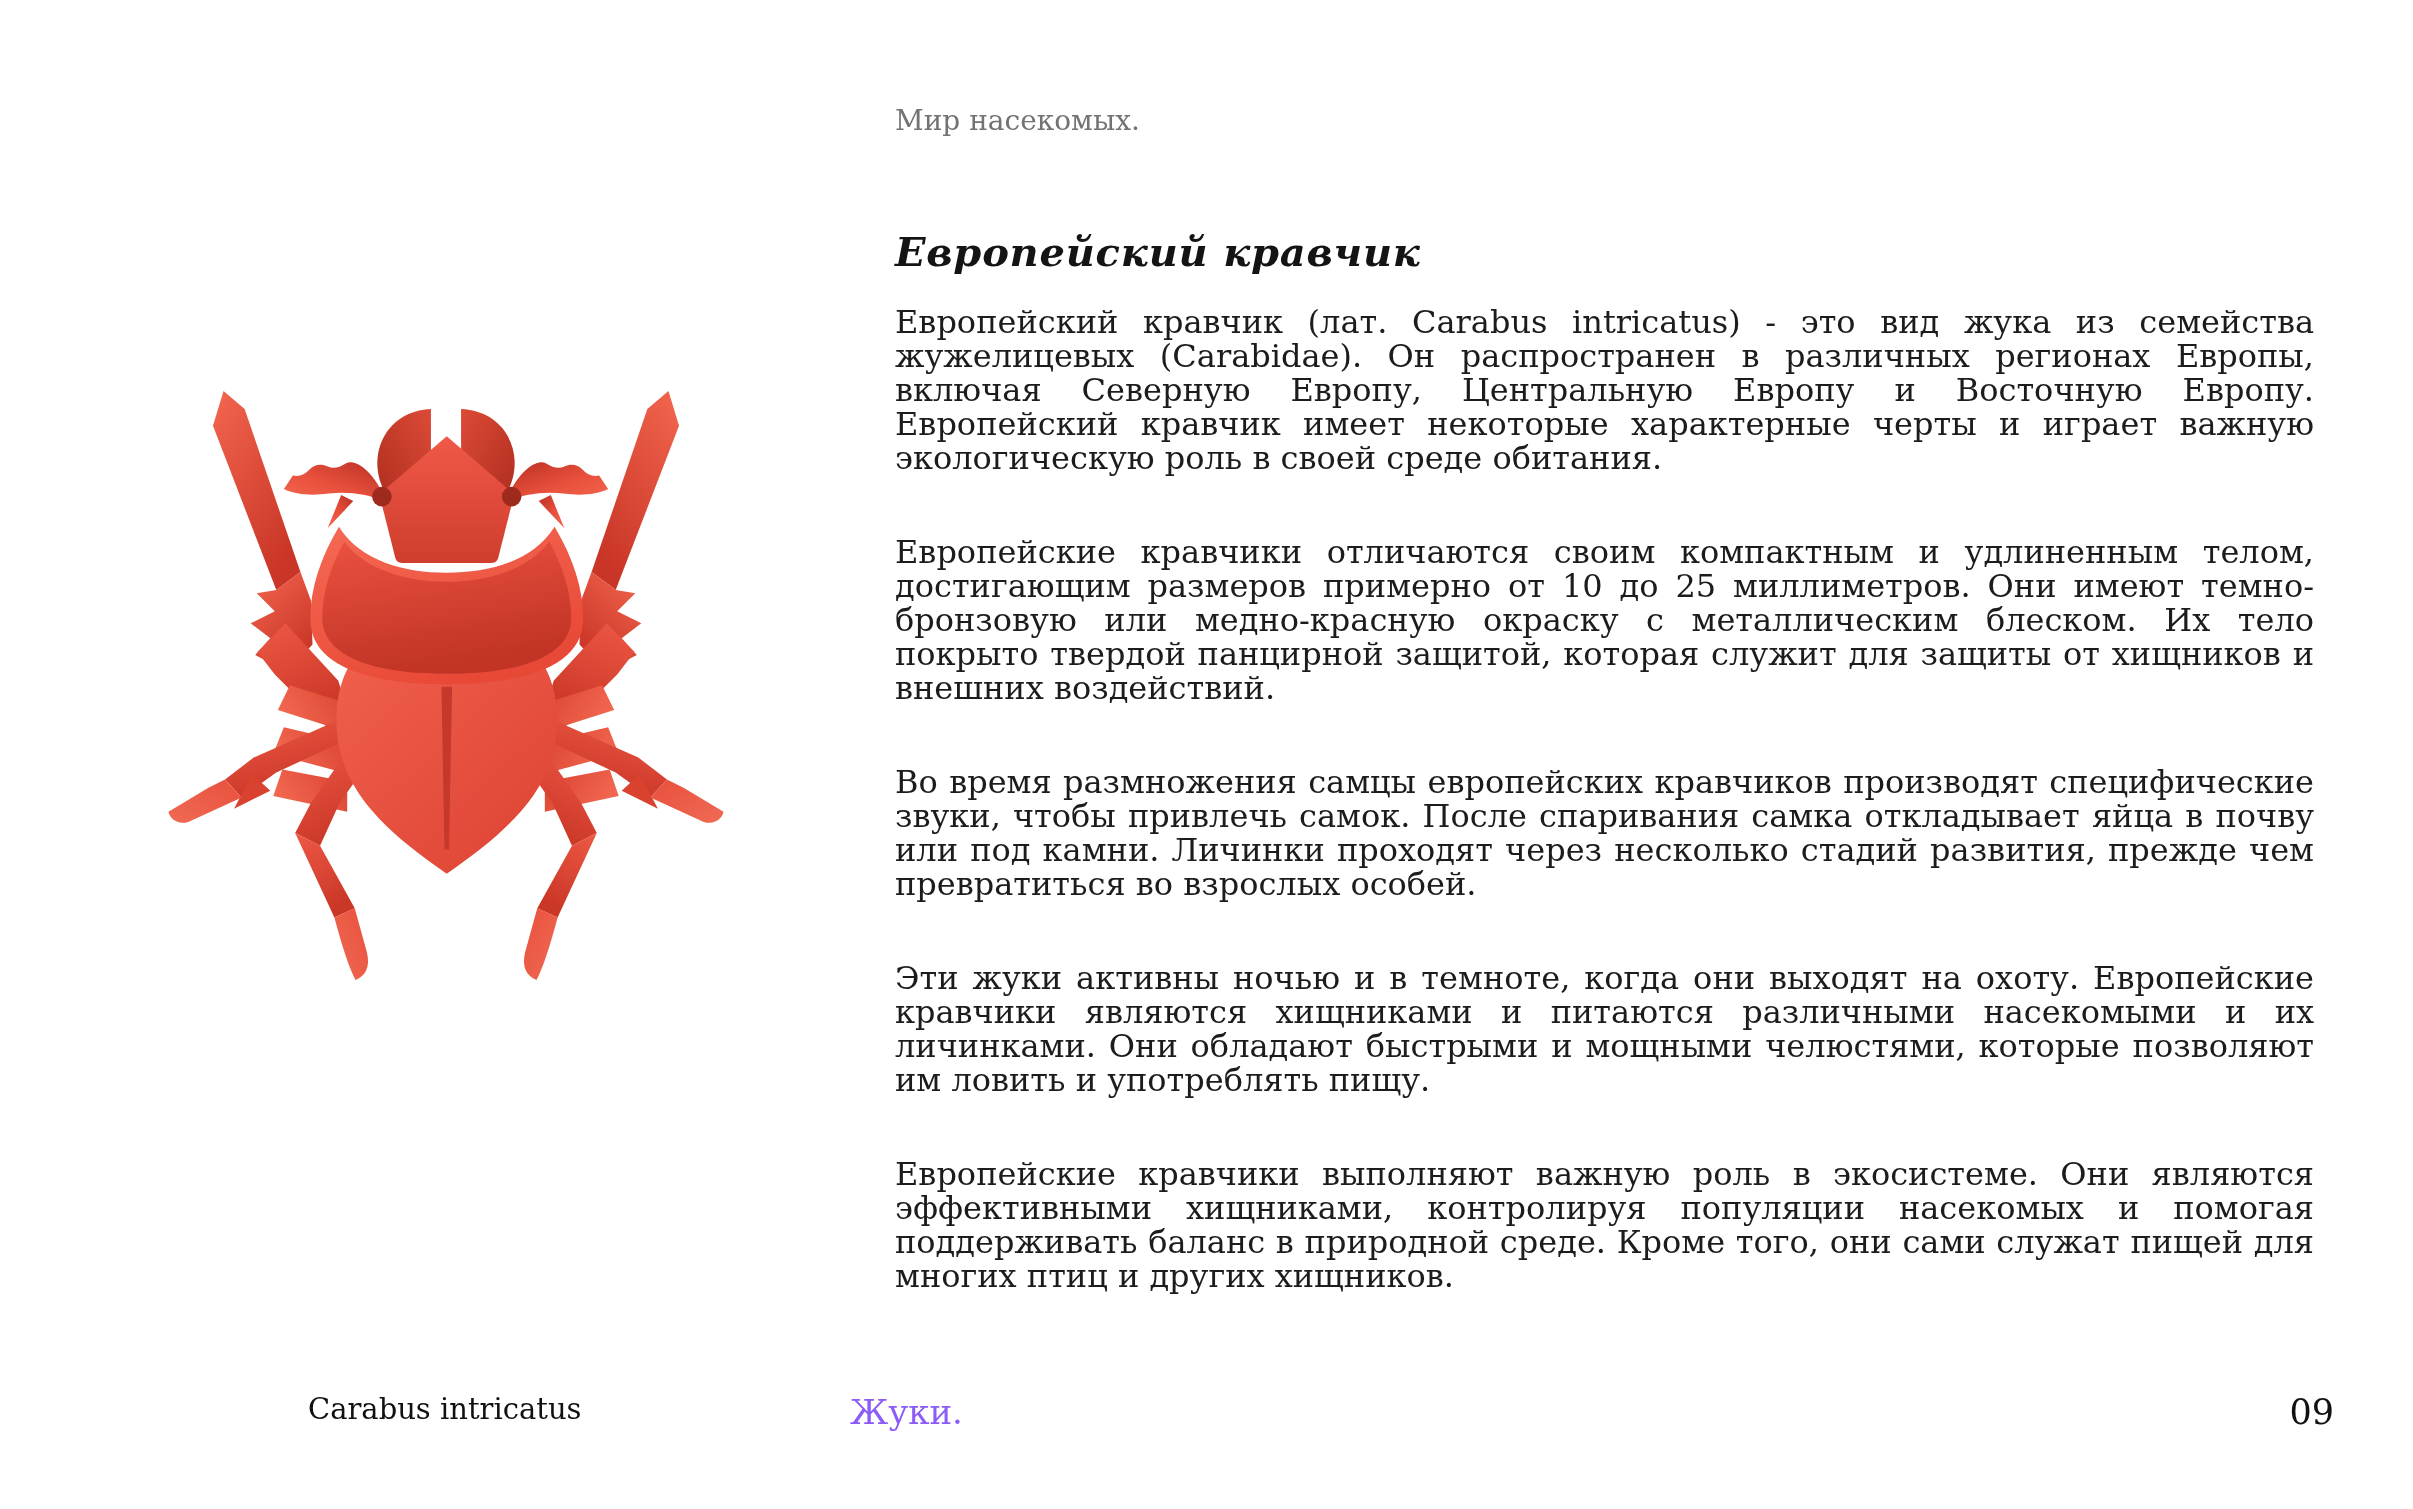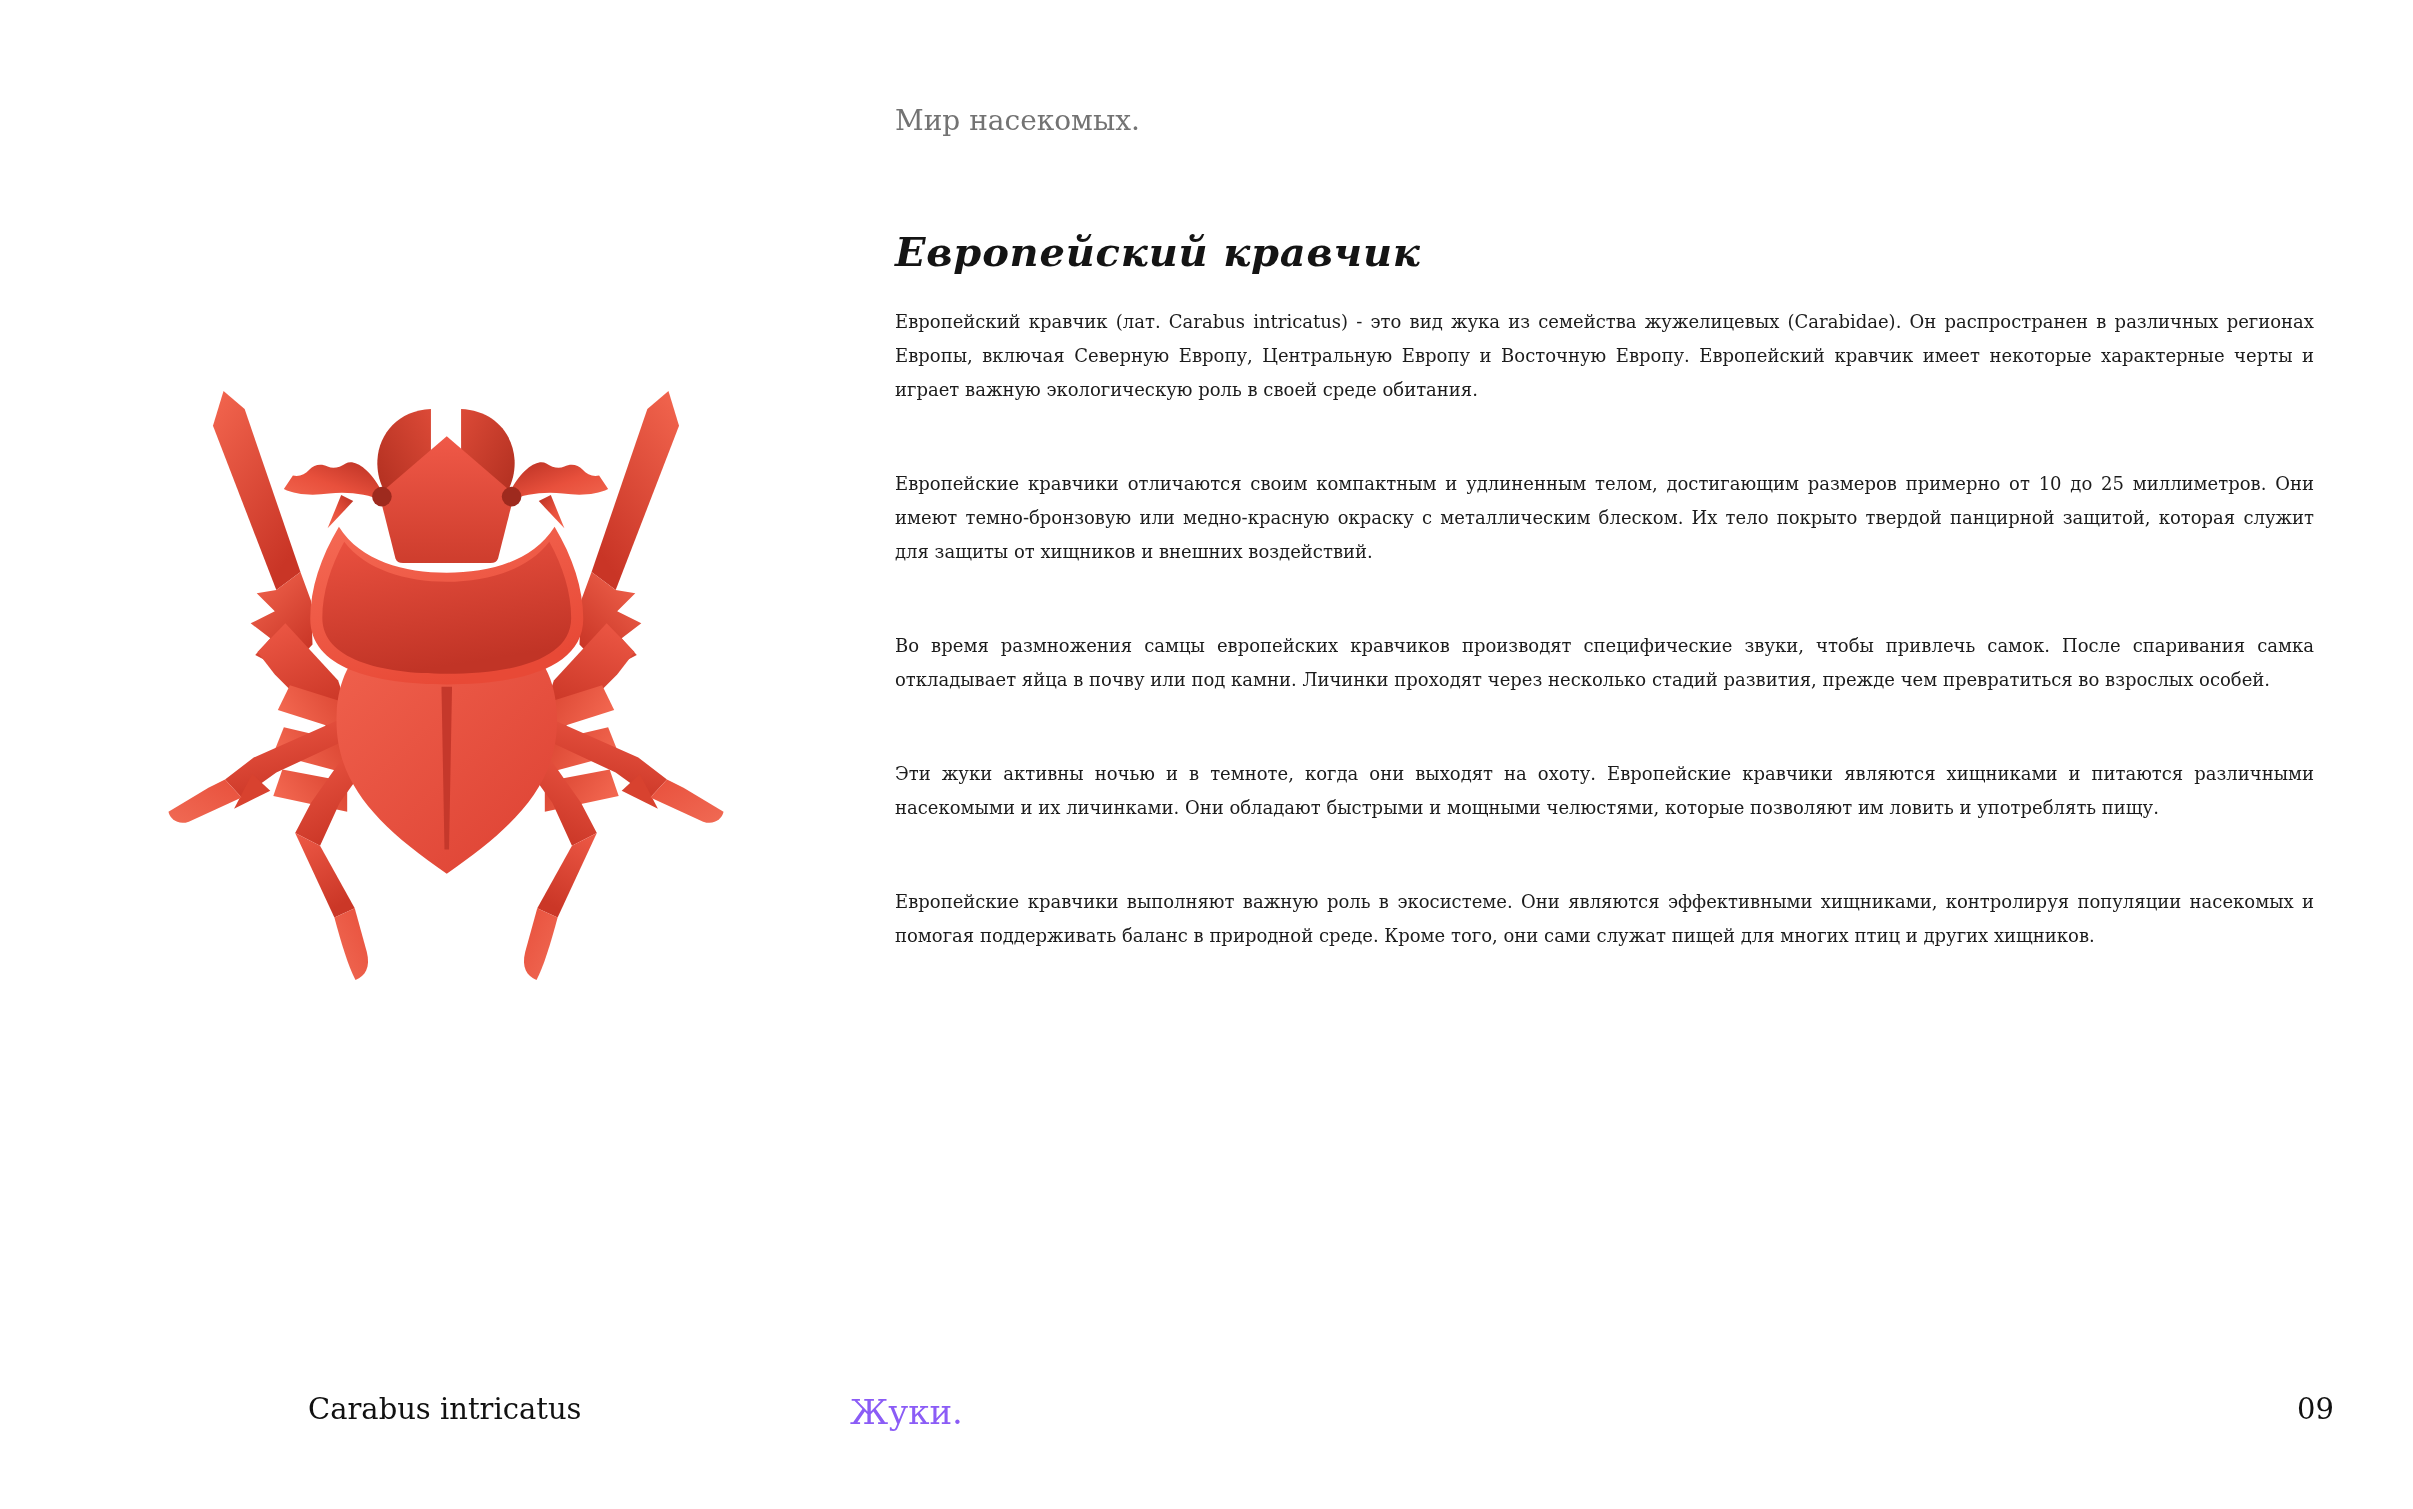--- a/index.html
+++ b/index.html
@@ -23,37 +23,37 @@
     position:absolute;left:895px;top:106px;
     font-size:28px;line-height:1.1;color:#737373;
   }
   .title{
     position:absolute;left:895px;top:187px;
     font-size:40px;line-height:1.1;font-style:italic;font-weight:600;
     color:#141414;letter-spacing:0.8px;margin-top:43px;
   }
   .bodycol{
     position:absolute;left:895px;top:305px;width:1419px;
-    font-size:18px;line-height:34px;color:#1c1c1c;
+    font-size:32px;line-height:34px;color:#1c1c1c;
     text-align:justify;
   }
   .bodycol p{margin:0 0 60px 0;}
 
   
   .footer-species{
     position:absolute;left:308px;top:1392px;
     font-size:29px;color:#111111;text-align:right;
   }
   .footer-section{
     position:absolute;left:850px;top:1392px;
     font-size:34px;color:#8b5cf6;
   }
   .footer-page{
     position:absolute;right:79px;top:1392px;
-    font-size:29px;color:#111111;
+    font-size:35px;color:#111111;
   }
 </style>
 </head>
 <body>
 
 <div class="page">
 
   <div class="figure">
     <svg viewBox="0 0 750 785" xmlns="http://www.w3.org/2000/svg">
       <defs>

